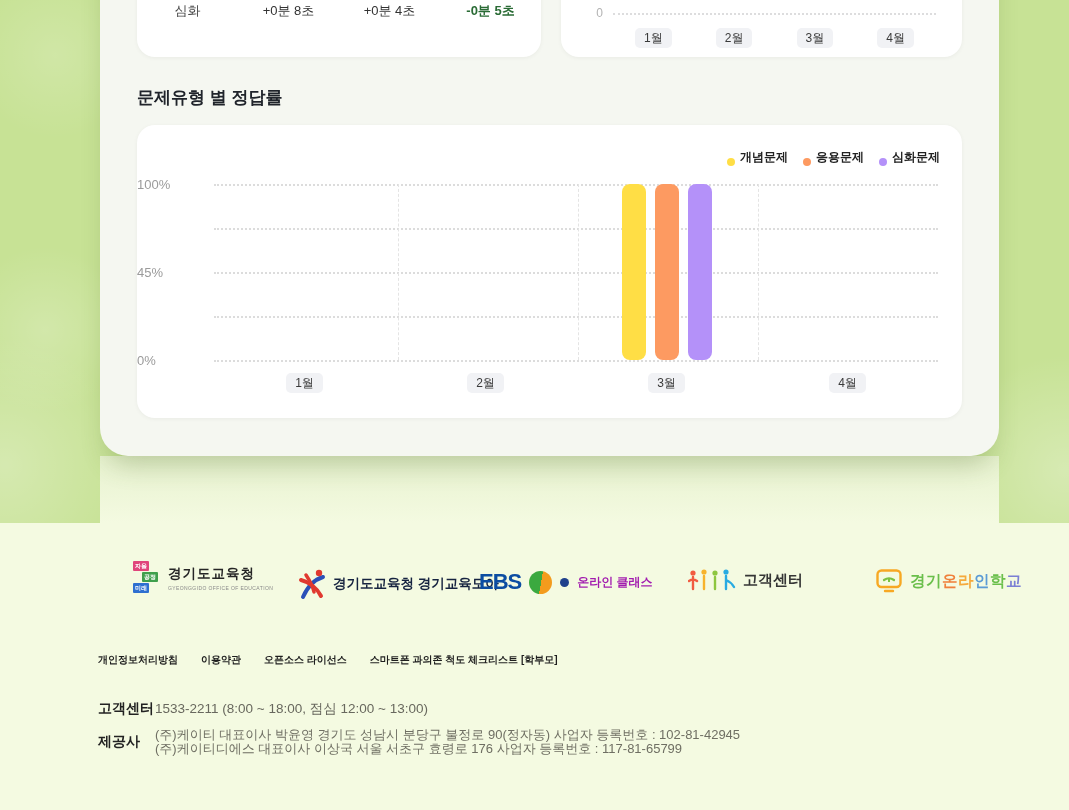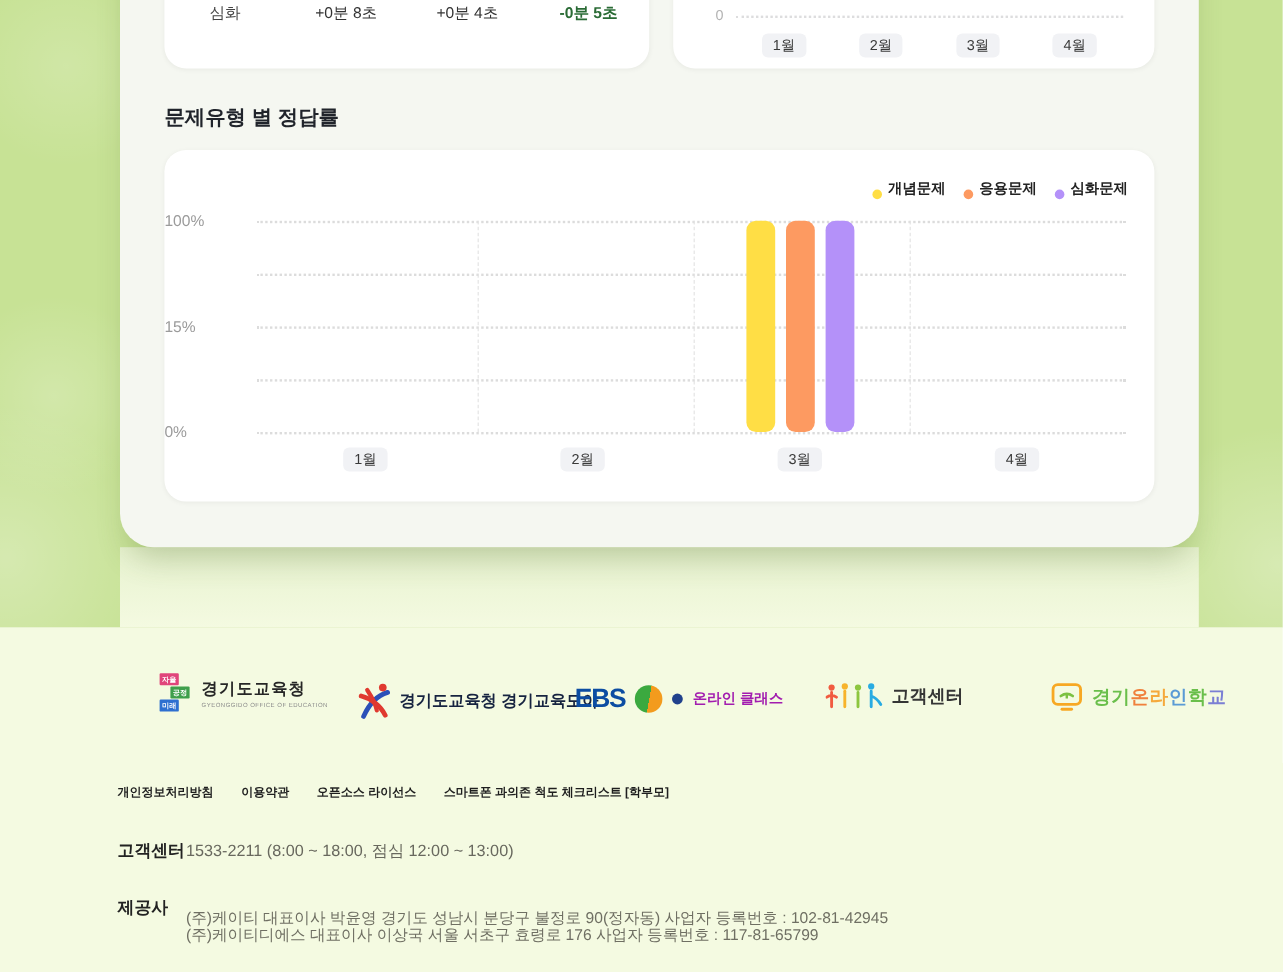--- a/index.html
+++ b/index.html
@@ -102,21 +102,21 @@
   .gos-text{ font-size:15.5px; font-weight:800; white-space:nowrap; letter-spacing:.5px; }
 
   .links-row{ position:absolute; left:98px; top:130px; display:flex; gap:23px; }
   .flink{ font-size:10px; font-weight:700; color:#1e1e1e; text-decoration:none;
     cursor:pointer; white-space:nowrap; }
 
   .cc-row{ position:absolute; left:98px; top:177px; display:flex; align-items:baseline; }
   .cc-label,.pv-label{ width:57px; font-size:14px; font-weight:700; color:#222; }
   .cc-value{ margin-left:0; font-size:13.5px; color:#68685e; }
   .pv-row{ position:absolute; left:98px; top:205px; display:flex; align-items:center; }
-  .pv-lines{ font-size:13px; color:#6f6f63; line-height:14px;margin-top:30px; }
+  .pv-lines{ font-size:13px; color:#6f6f63; line-height:14px; }
 </style>
 </head>
 <body>
 
 <div class="top-zone">
   <div class="below-card"></div>
 
   <div class="container">
 
     <div class="card card-time">
@@ -159,21 +159,21 @@
             <span class="legend-dot" style="background: rgb(253, 154, 97);"></span>
             <span>응용문제</span>
           </div>
           <div class="legend-item">
             <span class="legend-dot" style="background: rgb(180, 145, 249);"></span>
             <span>심화문제</span>
           </div>
         </div>
 
       <div class="ytick" style="top:59px">100%</div>
-      <div class="ytick" style="top:147px">15%</div>
+      <div class="ytick" style="top:147px">45%</div>
       <div class="ytick" style="top:235px">0%</div>
 
       <div class="hline" style="top:59px"></div>
       <div class="hline" style="top:103px"></div>
       <div class="hline" style="top:147px"></div>
       <div class="hline" style="top:191px"></div>
       <div class="hline" style="top:235px"></div>
 
       <div class="vline" style="left:261px"></div>
       <div class="vline" style="left:441px"></div>

